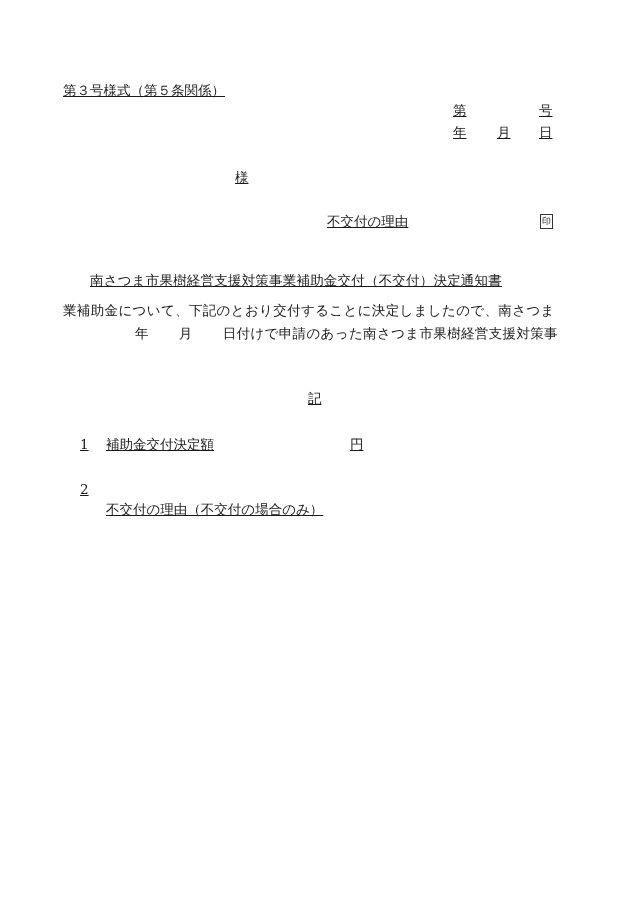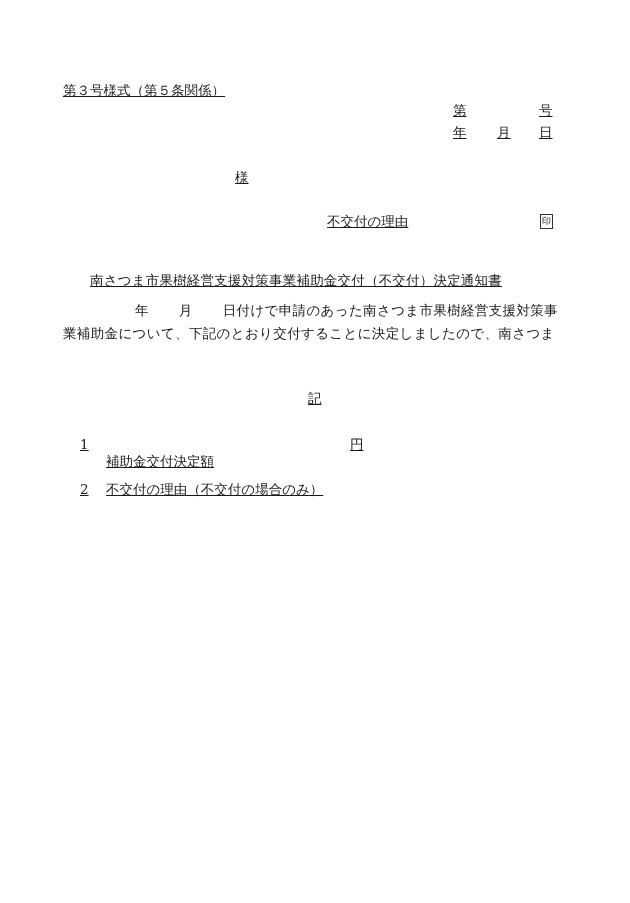--- a/index.html
+++ b/index.html
@@ -25,26 +25,26 @@
 <div class="abs" style="left:539px; top:124px;">日</div>
 
 <div class="abs" style="left:235px; top:169px;">様</div>
 
 <div class="abs" style="left:327px; top:213px;">不交付の理由</div>
 <div class="seal">印</div>
 
 <div class="abs" style="left:90px; top:258px; letter-spacing:0.2px;margin-top:14px;">南さつま市果樹経営支援対策事業補助金交付（不交付）決定通知書</div>
 
 <div class="para">
+  <span>業補助金について、下記のとおり交付することに決定しましたので、南さつま</span>
   <span>
     <span style="display:inline-block; width:72px;"></span><span style="display:inline;">年</span><span style="display:inline-block; width:30px;"></span><span style="display:inline;">月</span><span style="display:inline-block; width:30px;"></span><span style="display:inline;">日付けで申請のあった南さつま市果樹経営支援対策事</span>
   </span>
-  <span>業補助金について、下記のとおり交付することに決定しましたので、南さつま</span>
 </div>
 
 <div class="abs" style="left:308px; top:390px;">記</div>
 
 <div class="abs" style="left:80px; top:436px;">1</div>
-<div class="abs" style="left:106px; top:436px;margin-top:17px;">補助金交付決定額</div>
+<div class="abs" style="left:106px; top:436px;">補助金交付決定額</div>
 <div class="abs" style="left:350px; top:436px;">円</div>
 
 <div class="abs" style="left:80px; top:481px;">2</div>
-<div class="abs" style="left:106px; top:481px;">不交付の理由（不交付の場合のみ）</div>
+<div class="abs" style="left:106px; top:501px;">不交付の理由（不交付の場合のみ）</div>
 
 </body></html>

